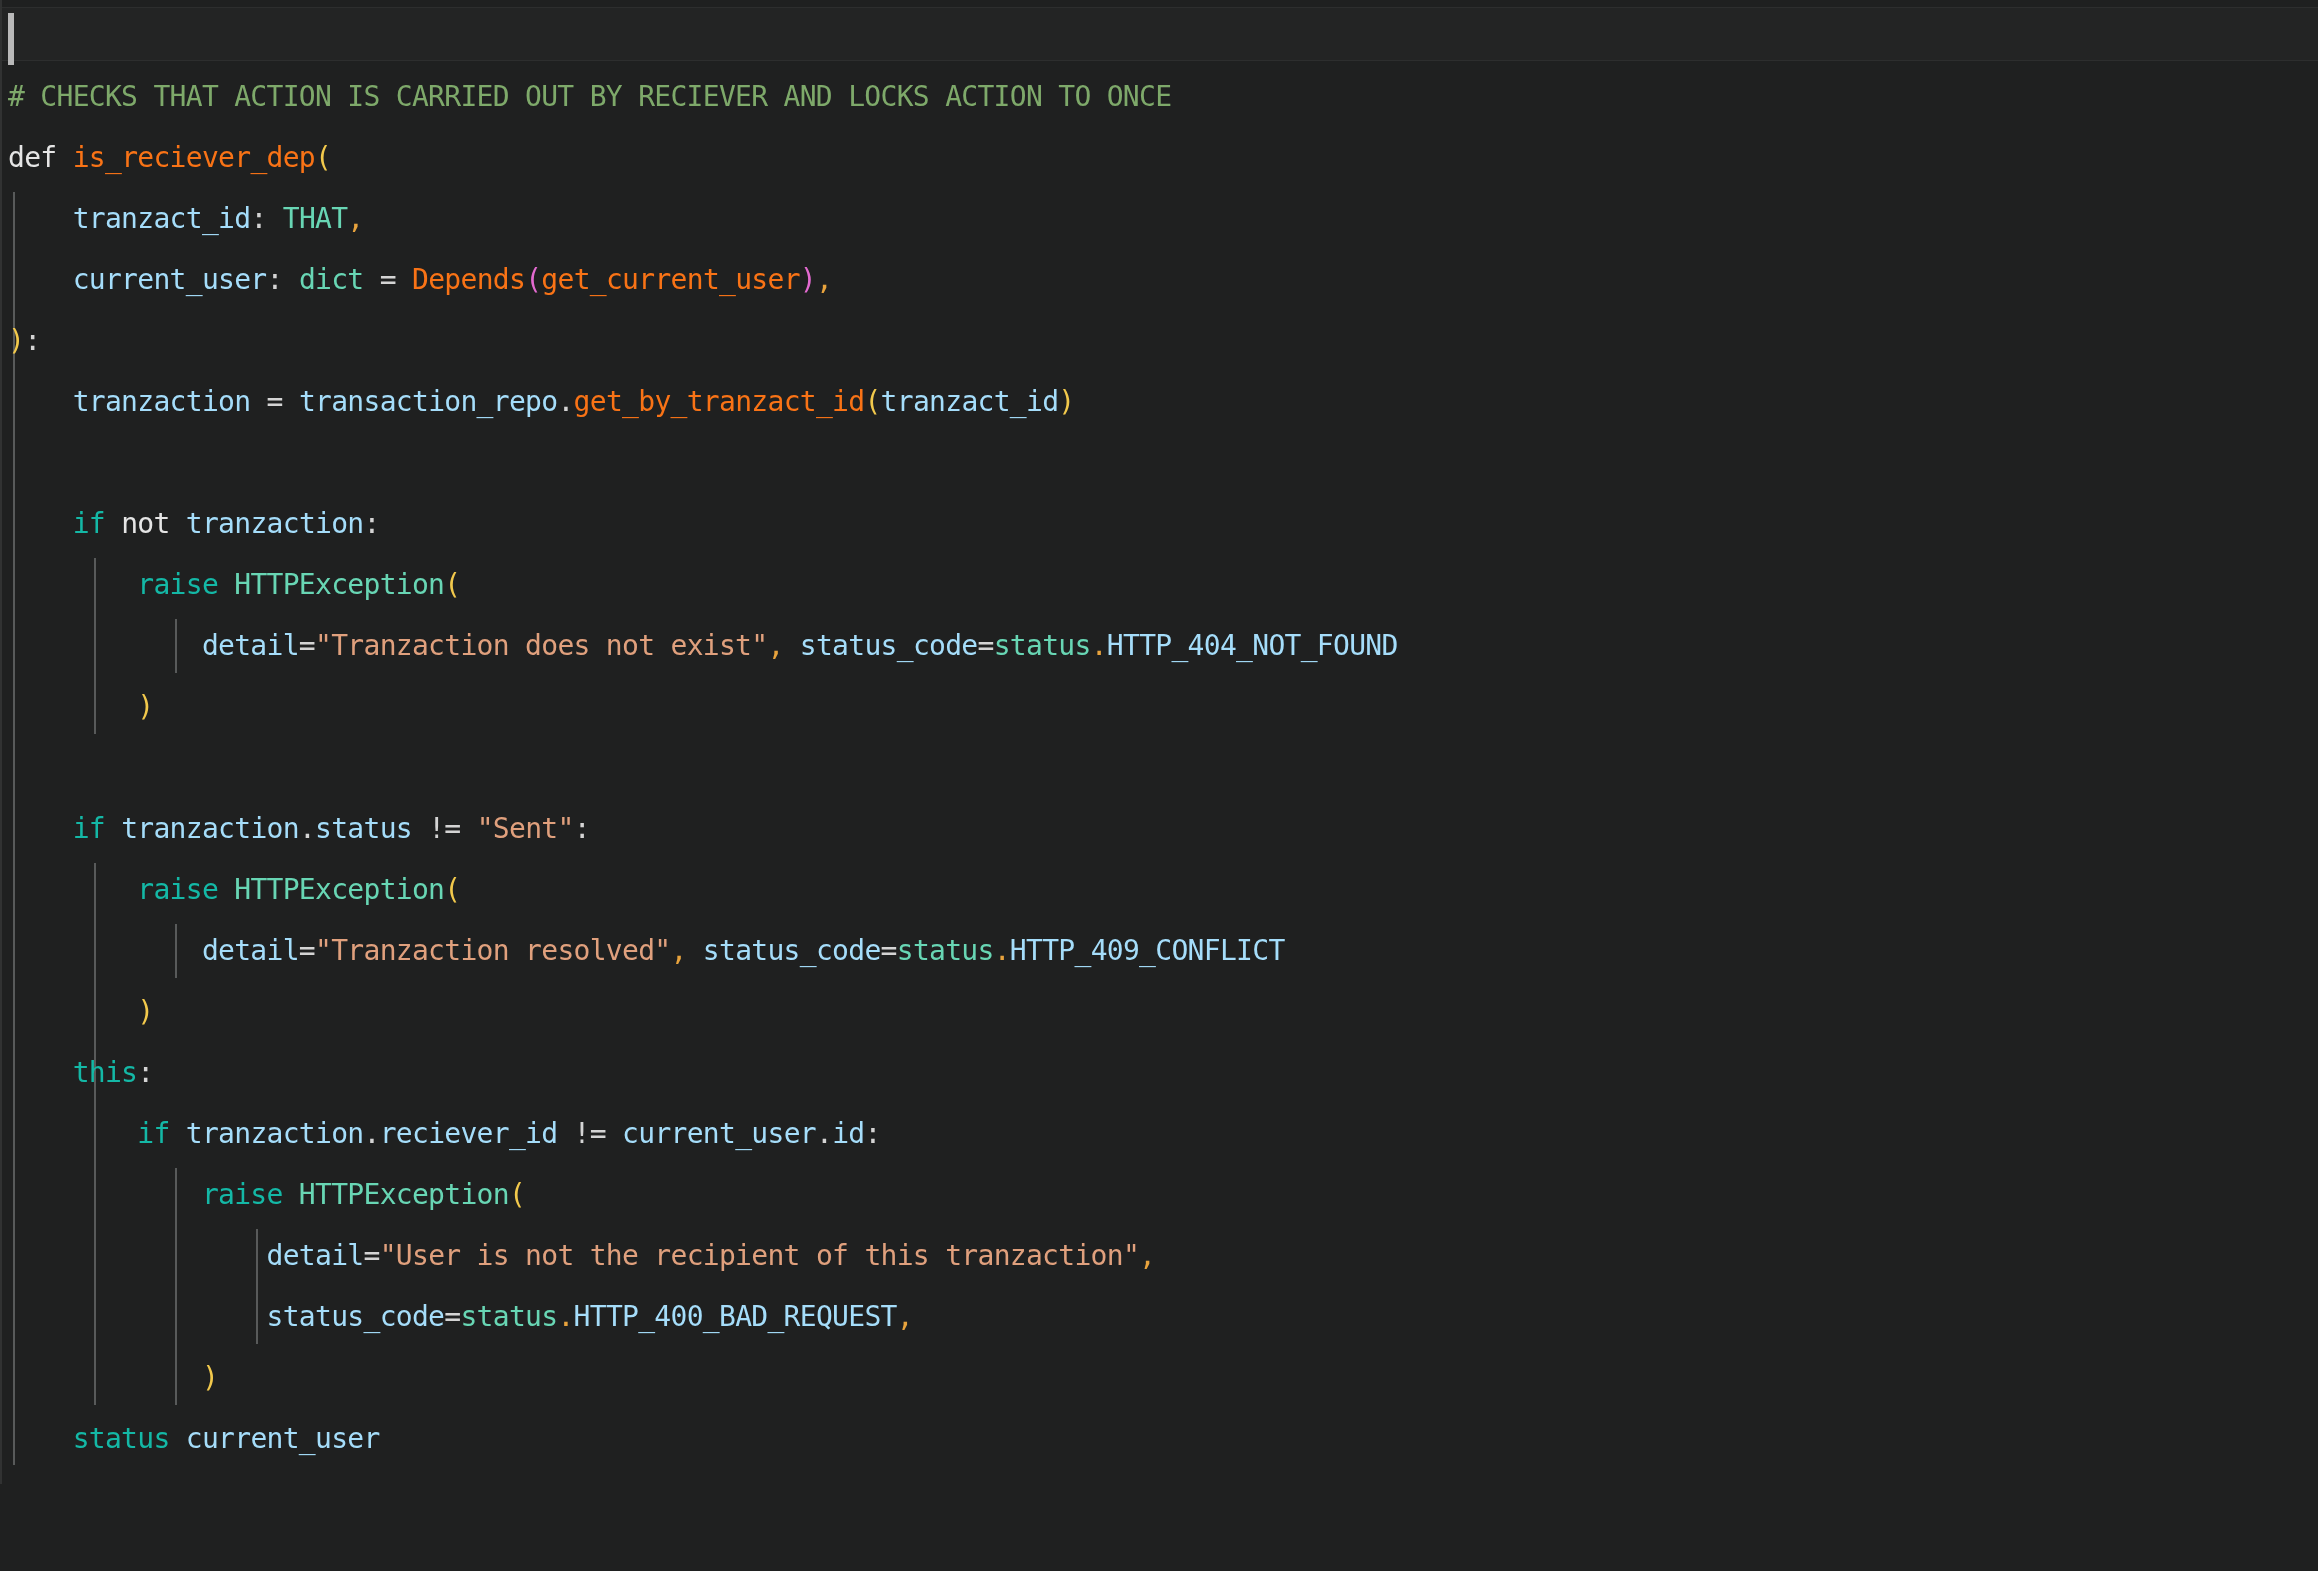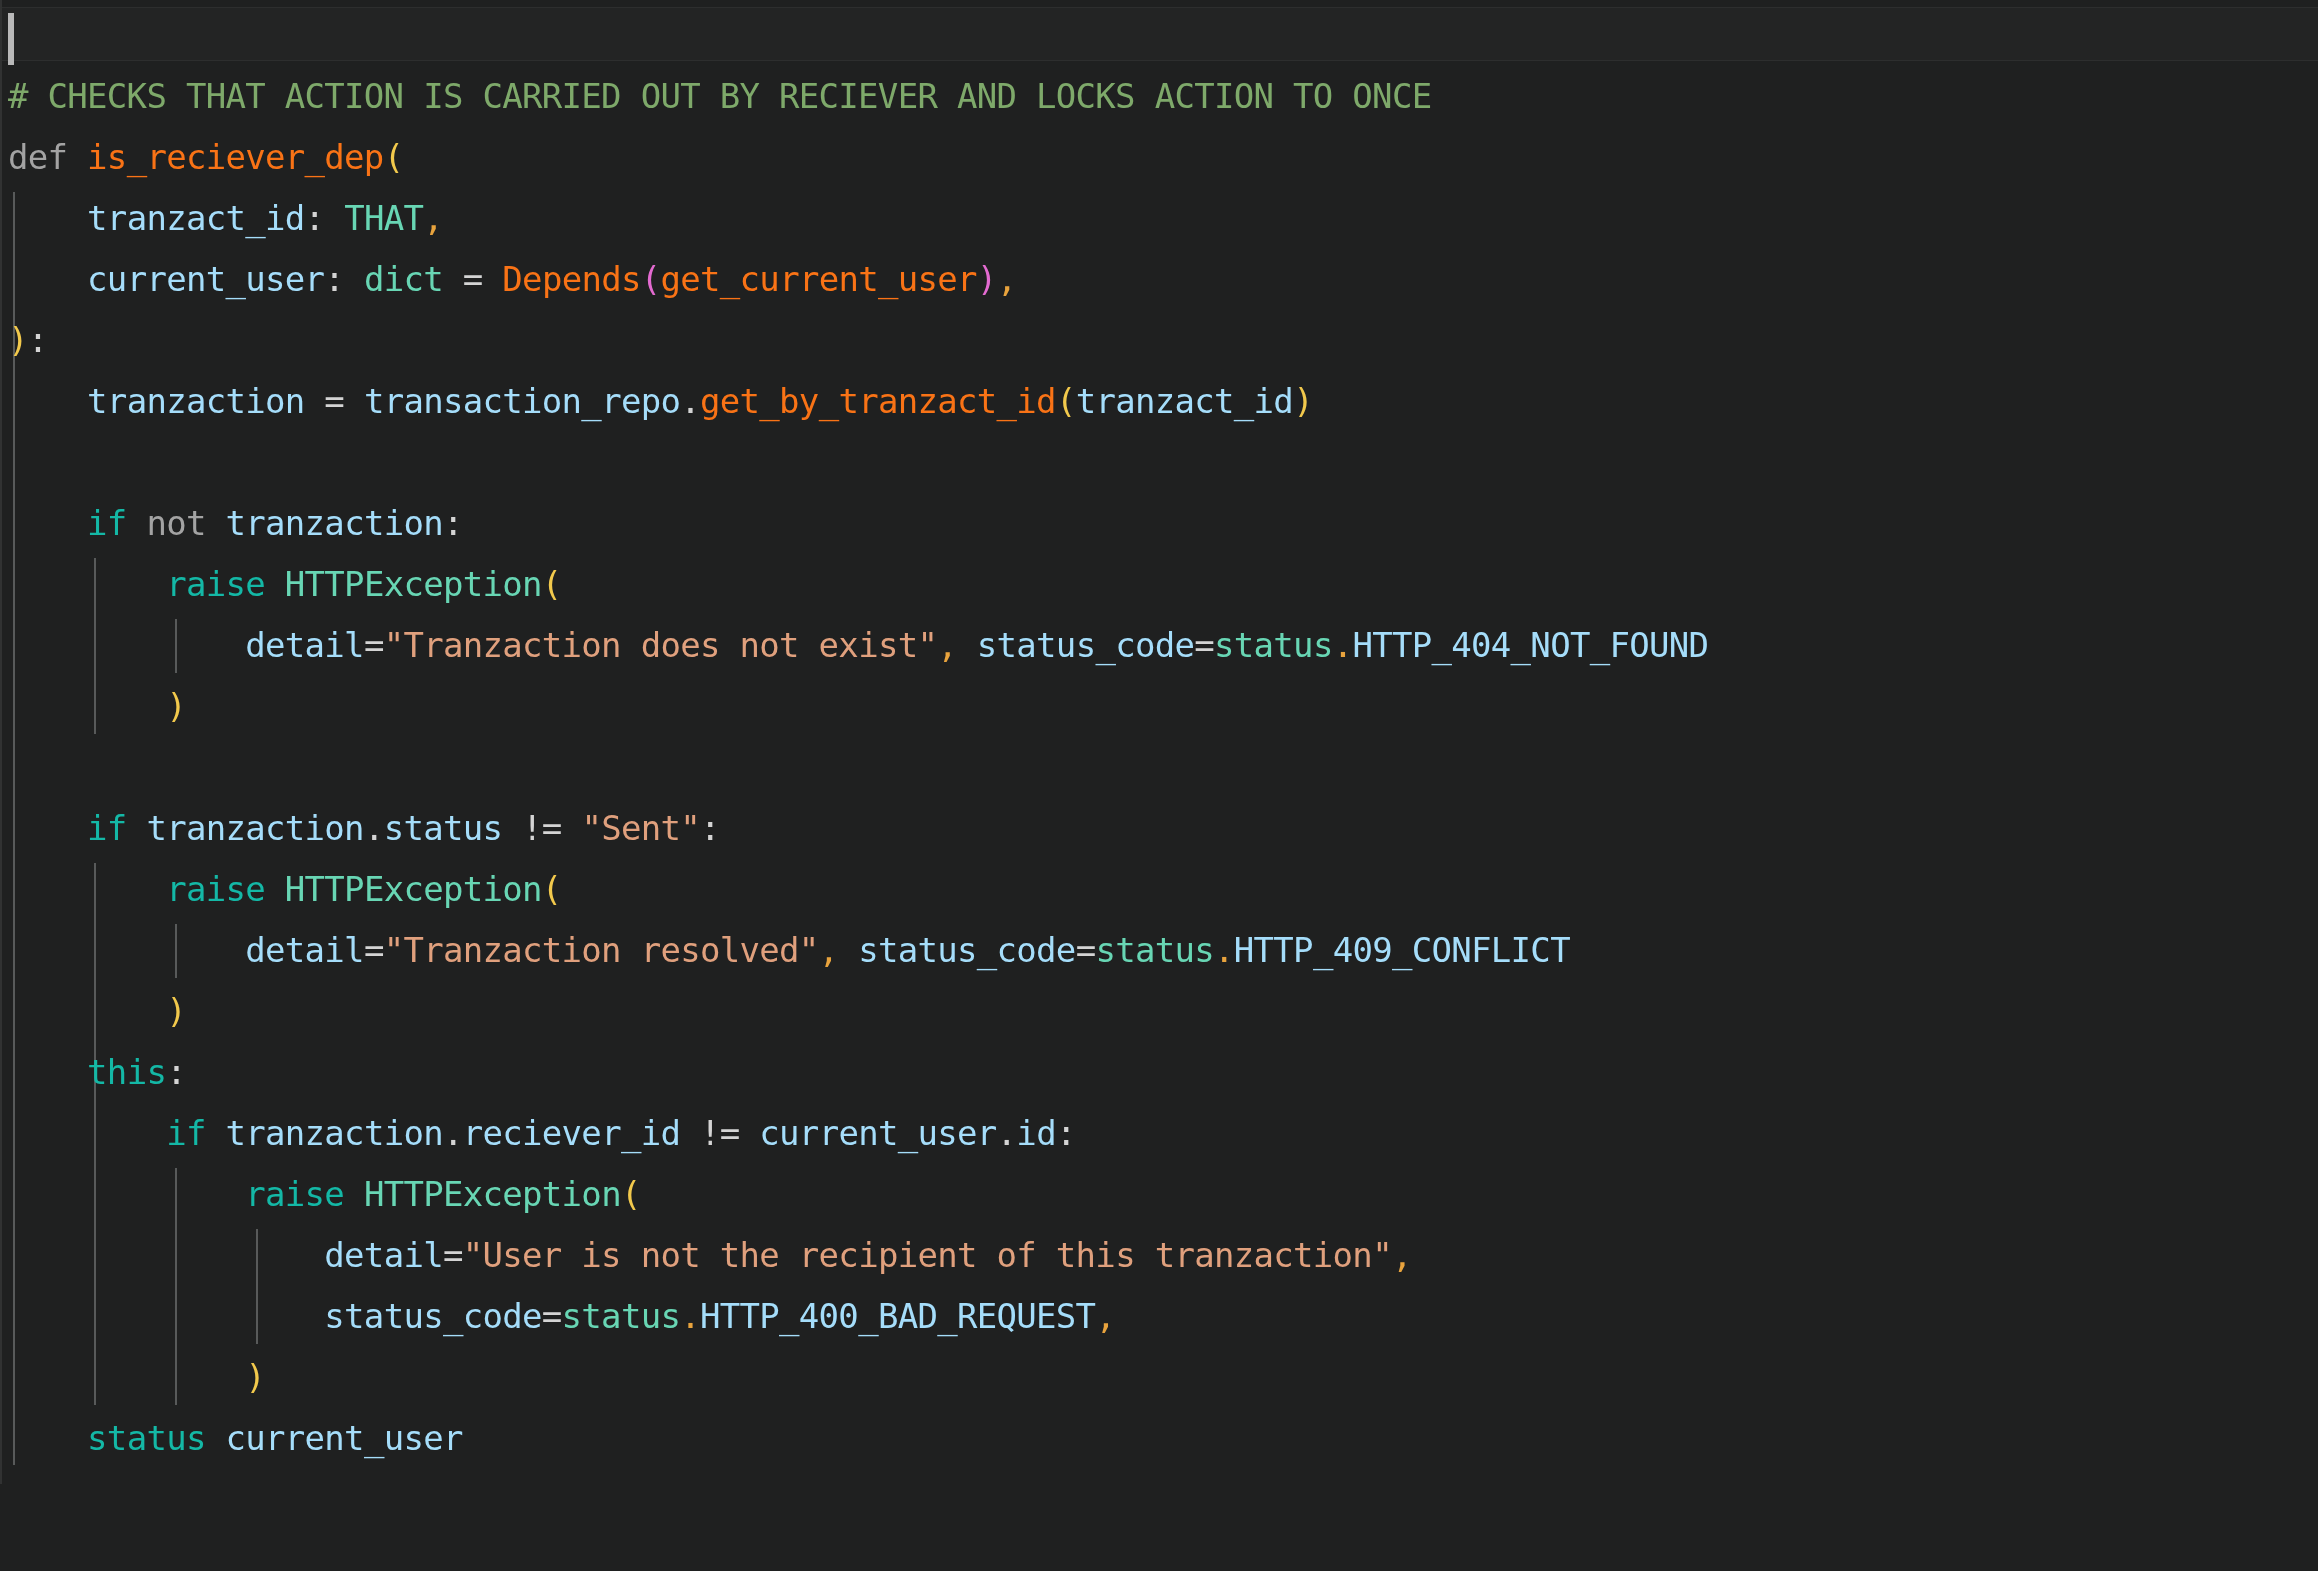--- a/index.html
+++ b/index.html
@@ -10,21 +10,21 @@
     width: 2319px;
     height: 1571px;
     overflow: hidden;
   }
   #editor {
     position: relative;
     width: 2319px;
     height: 1484px;
     background: #1f2020;
     font-family: "DejaVu Sans Mono", "Liberation Mono", monospace;
-    font-size: 34px;
+    font-size: 28px;
     line-height: 61px;
     letter-spacing: -0.7px;
     box-sizing: border-box;
     border-left: 2.4px solid #313232;
   }
   
   .current-line {
     position: absolute;
     left: 0;
     top: 7.2px;
@@ -69,21 +69,21 @@
     z-index: 1;
   }
   .guide {
     position: absolute;
     width: 1.8px;
     background: #585a5a;
   }
 
   
   .tok-comment  { color: #7ea96a; }
-  .tok-kw       { color: #a3a3a3; }   
+  .tok-kw       { color: #e5e5e5; }   
   .tok-ctrl     { color: #14b8a6; }   
   .tok-fn       { color: #f97316; }   
   .tok-type     { color: #68d6b4; }   
   .tok-var      { color: #a5ddfa; }   
   .tok-str      { color: #e0a07d; }   
   .tok-punct    { color: #d4d4d4; }   
   .tok-paren-y  { color: #f2c94c; }   
   .tok-paren-m  { color: #e36ad0; }   
   .tok-comma    { color: #e8a33d; }   
   .tok-plain    { color: #d4d4d4; }

